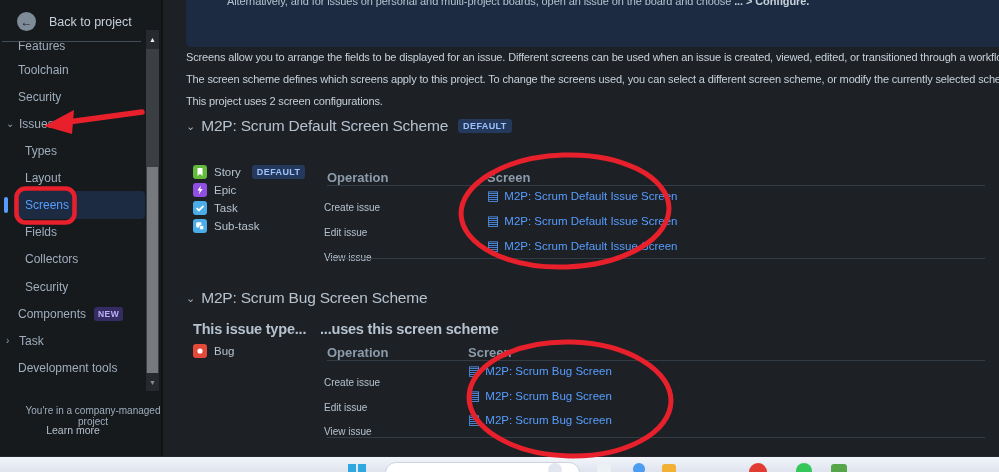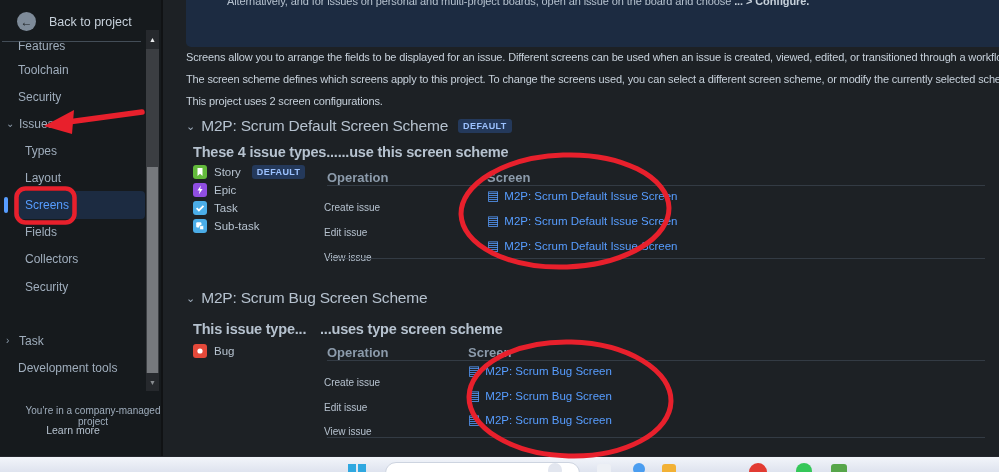--- a/index.html
+++ b/index.html
@@ -92,24 +92,20 @@
 
     <div class="para" style="top:51px">Screens allow you to arrange the fields to be displayed for an issue. Different screens can be used when an issue is created, viewed, edited, or transitioned through a workflow.</div>
     <div class="para" style="top:73px">The screen scheme defines which screens apply to this project. To change the screens used, you can select a different screen scheme, or modify the currently selected scheme.</div>
     <div class="para" style="top:95px">This project uses 2 screen configurations.</div>
 
     <div class="sec-header" style="top:117px">
       <span class="sec-chev">⌄</span>
       <span class="sec-title">M2P: Scrum Default Screen Scheme</span>
       <span class="badge-default">DEFAULT</span>
     </div>
-    <div class="subheads" style="top:144px">
-      <span class="lh">These 4 issue types...</span>
-      <span>...use this screen scheme</span>
-    </div>
 
     <div class="itype" style="top:165px">
       <svg width="14" height="14" viewBox="0 0 14 14">
         <rect width="14" height="14" rx="3" fill="#63BA3C"></rect>
         <path d="M4.5 3h5v8L7 8.8 4.5 11z" fill="#fff"></path>
       </svg>
       <span>Story</span>
       <span class="badge-default">DEFAULT</span>
     </div>
     <div class="itype" style="top:183px">
@@ -155,21 +151,21 @@
       <a class="screen-link">M2P: Scrum Default Issue Screen</a>
     </div>
     <div class="tline" style="top:258px"></div>
 
     <div class="sec-header" style="top:289px">
       <span class="sec-chev">⌄</span>
       <span class="sec-title">M2P: Scrum Bug Screen Scheme</span>
     </div>
     <div class="subheads" style="top:321px">
       <span class="lh">This issue type...</span>
-      <span>...uses type screen scheme</span>
+      <span>...uses this screen scheme</span>
     </div>
     <div class="itype" style="top:344px">
       <svg width="14" height="14" viewBox="0 0 14 14">
         <rect width="14" height="14" rx="3" fill="#E5493A"></rect>
         <circle cx="7" cy="7" r="2.6" fill="#fff"></circle>
       </svg>
       <span>Bug</span>
     </div>
 
     <div class="th" style="left:327px;top:345px">Operation</div>
@@ -209,20 +205,24 @@
       <span>Issues</span>
     </div>
     <div class="nav-item lvl2" style="top:142px">Types</div>
     <div class="nav-item lvl2" style="top:169px">Layout</div>
     <div class="nav-sel-bg"></div>
     <div class="nav-sel-bar"></div>
     <div class="nav-item selected" style="top:196px">Screens</div>
     <div class="nav-item lvl2" style="top:223px">Fields</div>
     <div class="nav-item lvl2" style="top:250px">Collectors</div>
     <div class="nav-item lvl2" style="top:278px">Security</div>
+    <div class="nav-item" style="top:305px">
+      <span>Components</span>
+      <span class="badge-new">NEW</span>
+    </div>
     <div class="nav-item haschev" style="top:332px">
       <span class="chev">›</span>
       <span>Task</span>
     </div>
     <div class="nav-item" style="top:359px">Development tools</div>
 
     <div class="sb-footer" style="top:405px;font-size:10px;margin-left:20px;">You're in a company-managed project</div>
     <div class="sb-footer" style="top:424px;font-size:10.5px;color:#B6C2CF;">Learn more</div>
 
     <div class="sb-scroll">

